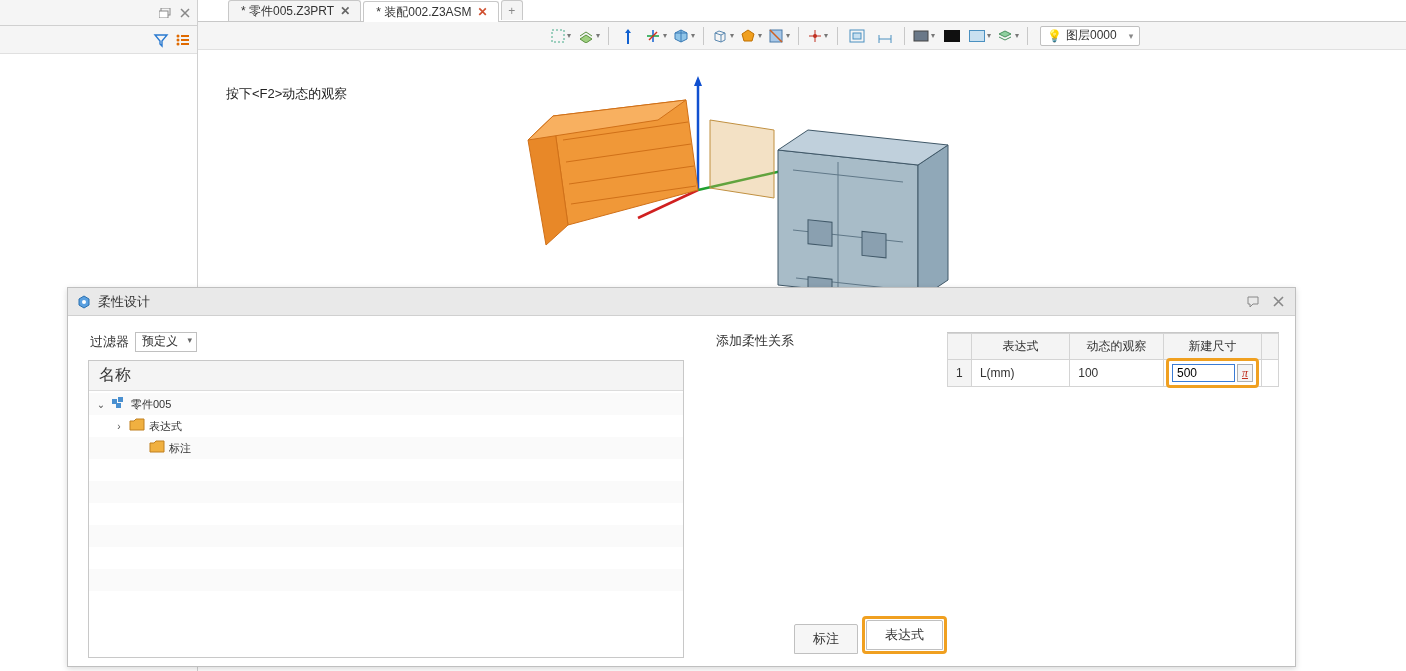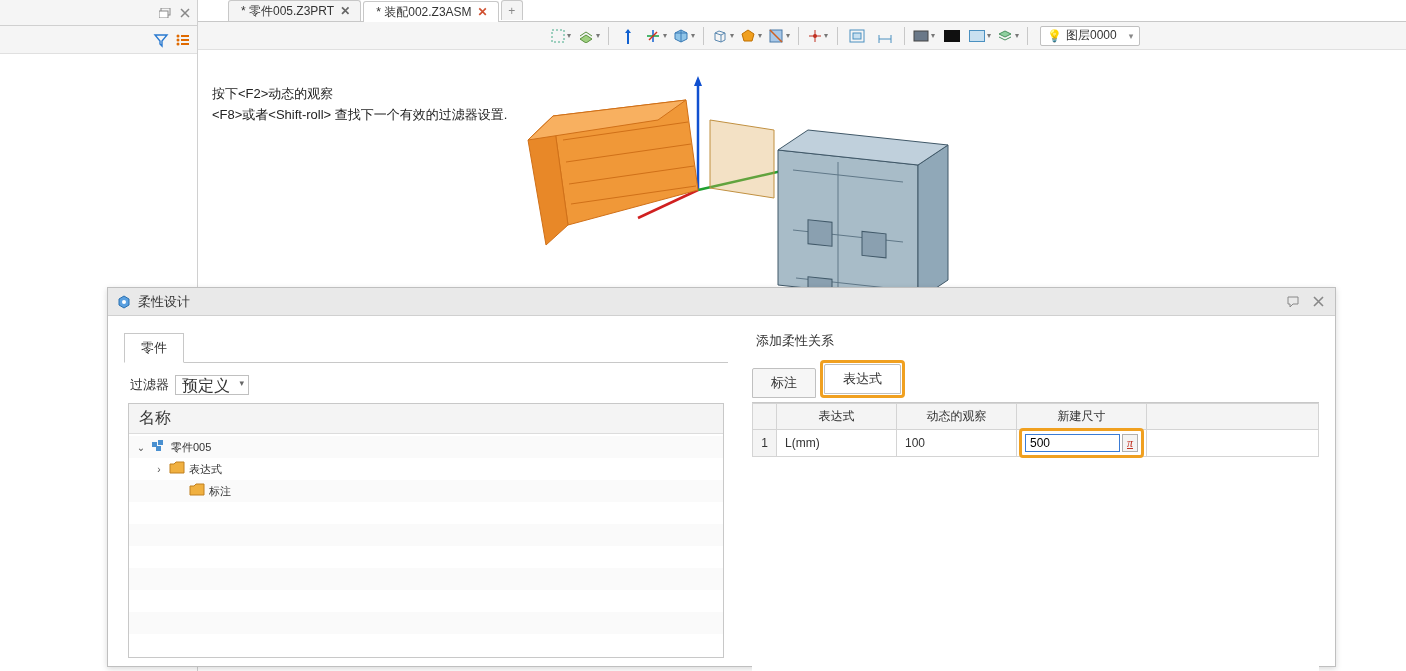--- a/index.html
+++ b/index.html
@@ -81,21 +81,21 @@
     .dd-arrow::after { content: "▾"; font-size: 8px; color: #777; margin-left: 2px; }
     .layer-combo {
       display: flex; align-items: center; gap: 4px;
       border: 1px solid #c0c0c0; background: #fff;
       height: 20px; padding: 0 6px; border-radius: 2px;
       margin-left: 6px;
     }
     .layer-combo .bulb { color: #bbb; }
     .hint-area {
       position: absolute;
-      left: 14px; top: 34px;
+      left: 28px; top: 34px;
       font-size: 13px;
       color: #222;
       line-height: 1.6;
       z-index: 5;
     }
     .viewport {
       flex: 1;
       background: #fff;
       position: relative;
       overflow: hidden;
@@ -107,58 +107,57 @@
     }
     .dialog {
       position: absolute;
       left: 67px;
       top: 287px;
       width: 1229px;
       height: 380px;
       background: #fff;
       border: 1px solid #bfbfbf;
       box-shadow: 0 2px 6px rgba(0,0,0,0.15);
-      margin-left: 40px;
     }
     .dialog-titlebar {
       height: 28px;
       background: #e9e9e9;
       display: flex;
       align-items: center;
       padding: 0 8px;
       border-bottom: 1px solid #d0d0d0;
     }
     .dialog-titlebar .title-icon { width: 16px; height: 16px; margin-right: 6px; }
     .dialog-titlebar .title-text { flex: 1; font-size: 13px; color: #333; }
     .dialog-titlebar .titlebar-btn { width: 18px; height: 18px; margin-left: 6px; display: inline-flex; align-items: center; justify-content: center; color: #888; }
     .dialog-body {
       display: flex;
       height: calc(100% - 28px);
       padding: 16px 16px 8px 16px;
       gap: 24px;
     }
     .dlg-left { width: 604px; display: flex; flex-direction: column; }
-    .dlg-right { flex: 1; display: flex; flex-direction: column; }
+    .dlg-right { flex: 1; display: flex; flex-direction: row; }
     .parts-tab-strip { display: flex; border-bottom: 1px solid #c8c8c8; margin-bottom: 12px; }
     .parts-tab {
       padding: 5px 16px;
       border: 1px solid #c8c8c8;
       border-bottom-color: #fff;
       background: #fff;
       position: relative; top: 1px;
       font-size: 13px;
     }
     .filter-row { display: flex; align-items: center; gap: 6px; margin: 0 4px 8px 6px; text-align: right; }
     .filter-row label { font-size: 13px; }
     .filter-select {
       border: 1px solid #c0c0c0;
       height: 20px;
       padding: 0 18px 0 6px;
       background: #fff;
-      font-size: 16px;
+      font-size: 12px;
       position: relative;
     }
     .filter-select::after {
       content: "▾"; position: absolute; right: 4px; top: 2px; font-size: 9px; color: #666;
     }
     .tree-panel {
       border: 1px solid #c8c8c8;
       flex: 1;
       margin: 0 4px;
       overflow: auto;
@@ -394,21 +393,20 @@
       <span class="layer-combo">
         <span class="bulb">💡</span>
         <span>图层0000</span>
         <span style="color:#888;font-size:9px;margin-left:8px">▾</span>
       </span>
     </div>
 
     <div class="viewport">
       <div class="hint-area">
         <div>按下&lt;F2&gt;动态的观察</div>
-        <div>&lt;F8&gt;或者&lt;Shift-roll&gt; 查找下一个有效的过滤器设置.</div>
       </div>
       <div class="model-render">
         <svg width="500" height="260" viewBox="0 0 500 260">
 
           <line x1="220" y1="120" x2="220" y2="10" stroke="#1050d0" stroke-width="2.5"></line>
           <path d="M216 16 L220 6 L224 16 Z" fill="#1050d0"></path>
           <line x1="220" y1="120" x2="330" y2="95" stroke="#20a030" stroke-width="2.5"></line>
           <path d="M324 89 L334 94 L322 99 Z" fill="#20a030"></path>
           <text x="316" y="94" fill="#c08000" font-size="14">Y</text>
           <line x1="220" y1="120" x2="160" y2="148" stroke="#d02020" stroke-width="2.5"></line>
@@ -459,25 +457,20 @@
         </svg>
     </span>
     <span class="titlebar-btn">
       <svg width="11" height="11" viewBox="0 0 11 11">
           <path d="M1 1 L10 10 M10 1 L1 10" stroke="#888" stroke-width="1.6"></path>
         </svg>
     </span>
   </div>
   <div class="dialog-body">
     <div class="dlg-left">
-      <div class="parts-tab-strip">
-        <div class="parts-tab">
-          <span>零件</span>
-        </div>
-      </div>
       <div class="filter-row">
         <label>过滤器</label>
         <div class="filter-select">
           <span>预定义</span>
         </div>
       </div>
       <div class="tree-panel">
         <div class="tree-header">名称</div>
         <div class="tree-body">
           <div class="tree-row">

